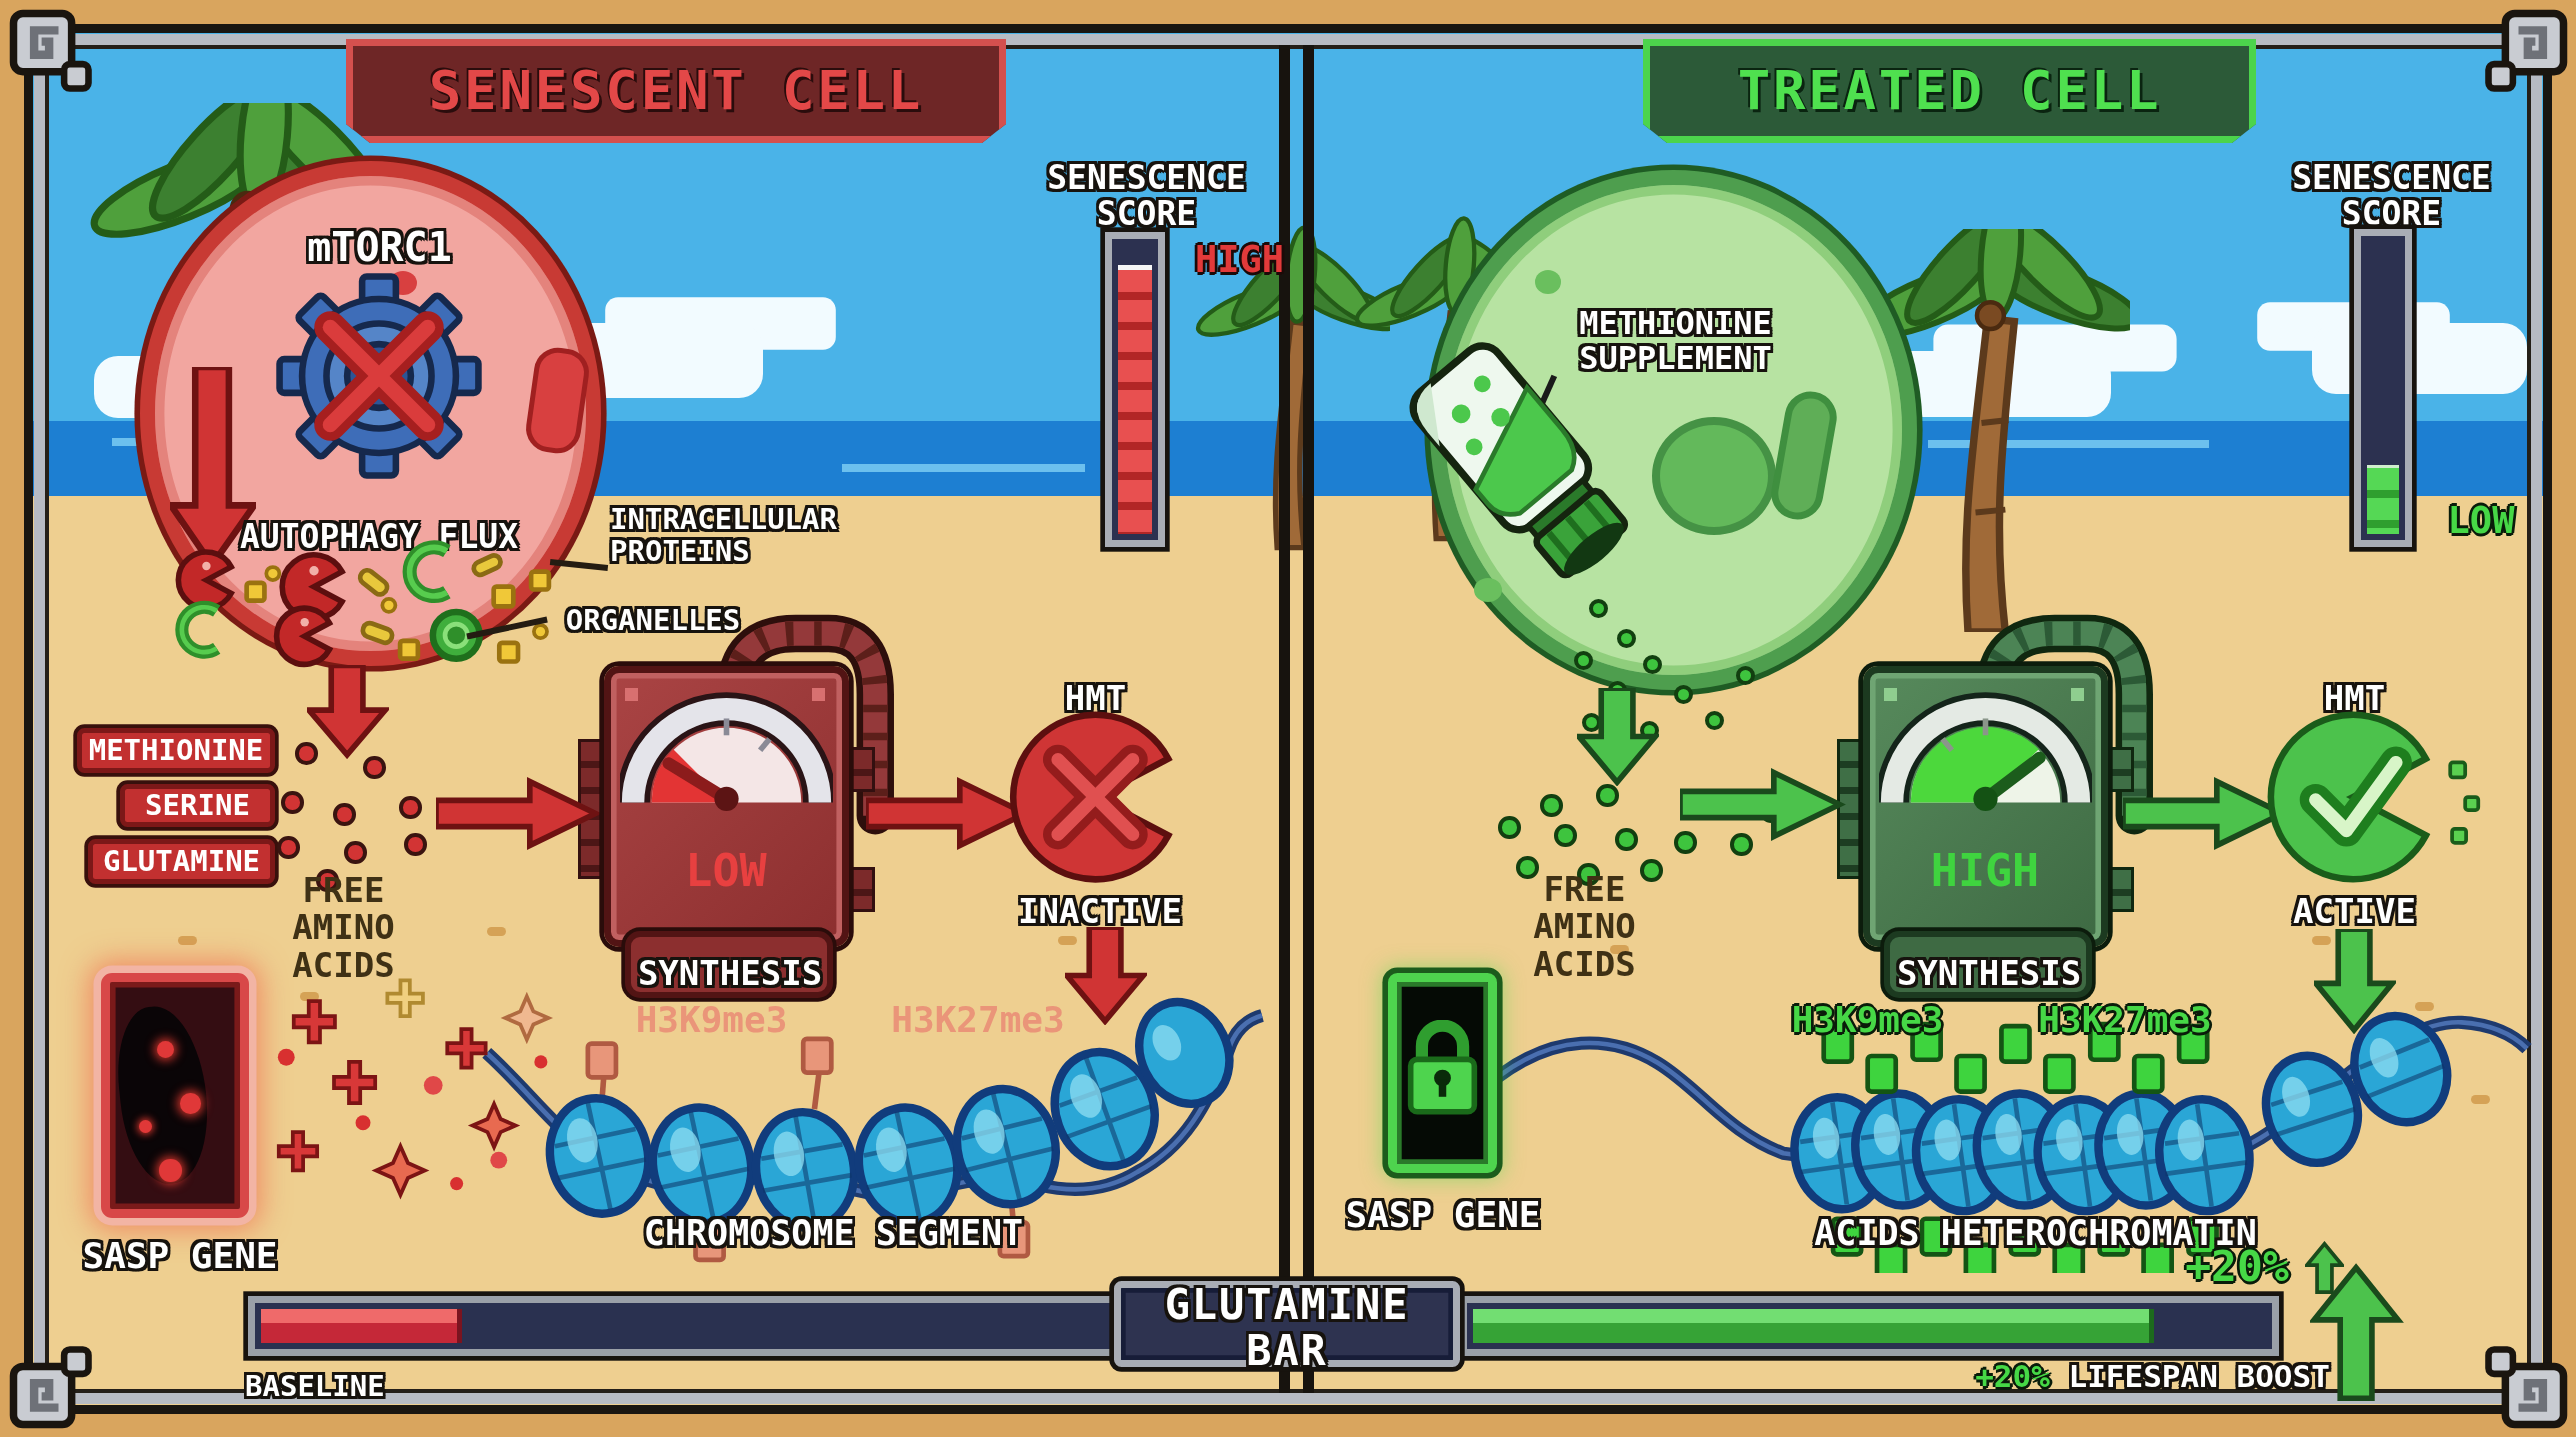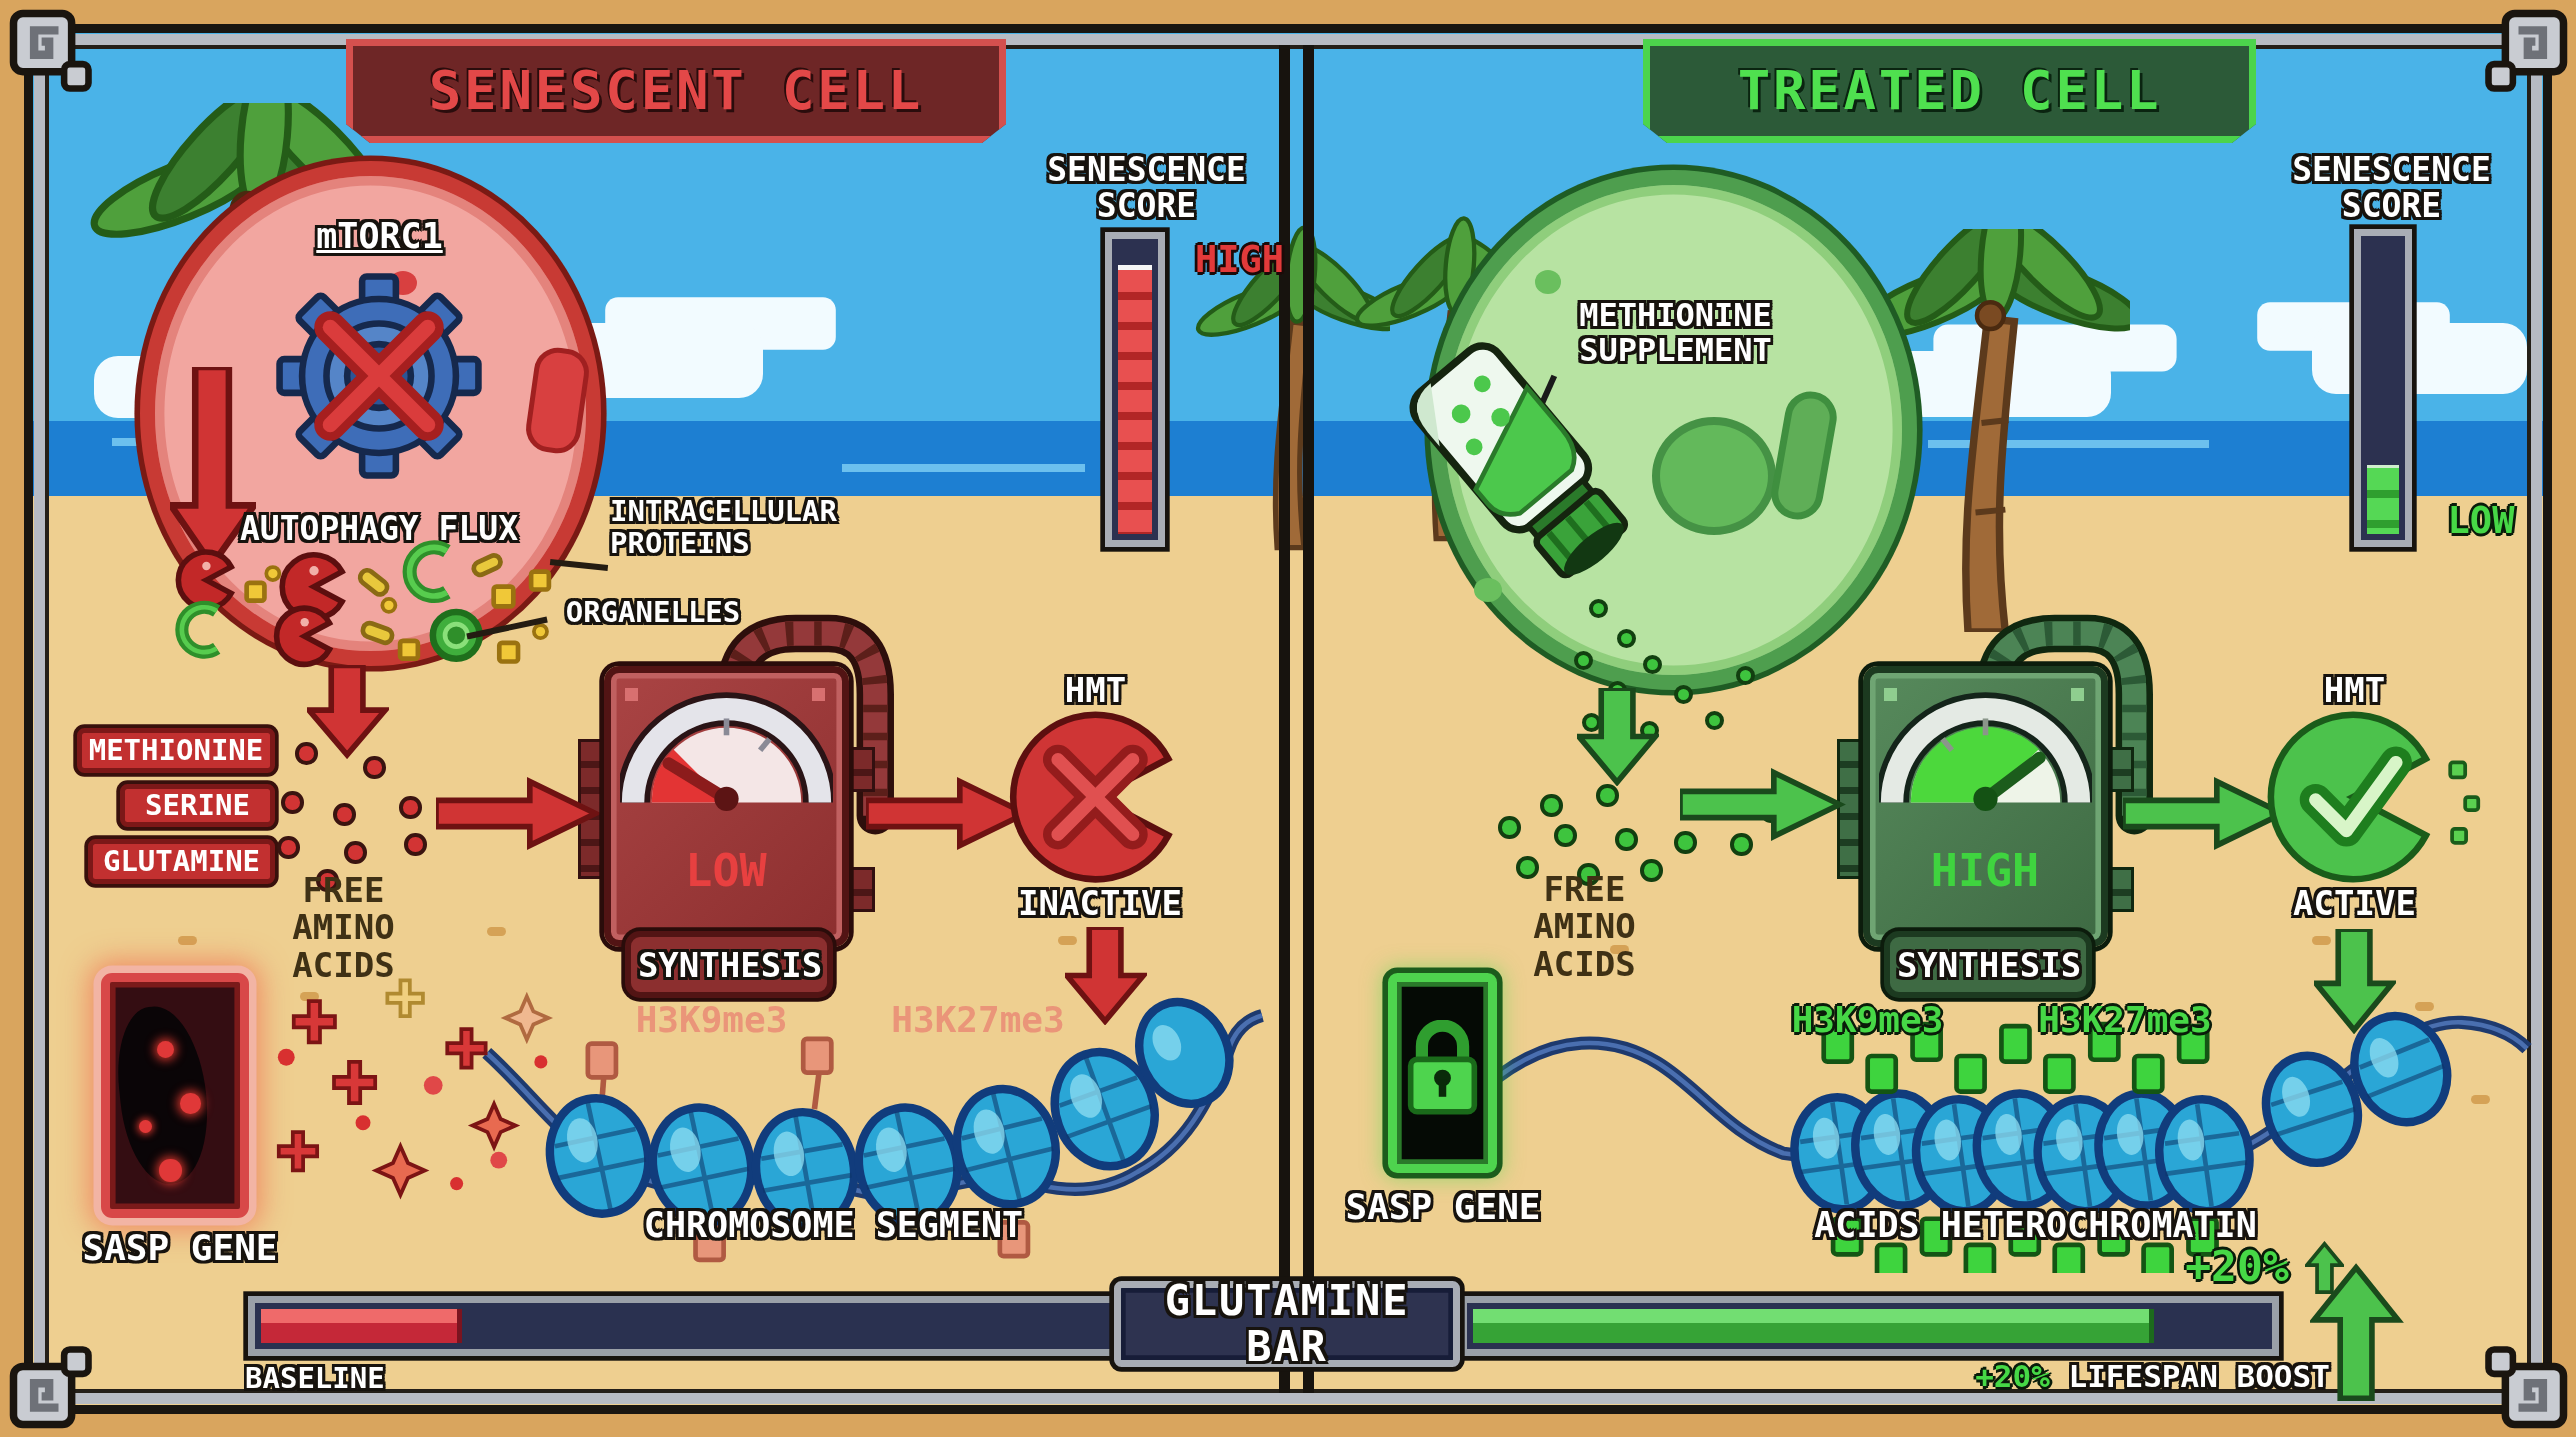--- a/index.html
+++ b/index.html
@@ -1,20 +1,20 @@
 <!DOCTYPE html>
 <html style="font-size:15px"><head>
 <meta charset="utf-8">
 <style>
   html,body{margin:0;padding:0;background:#c99a55;}
   #stage{position:relative;width:2576px;height:1438px;overflow:hidden;background:#d9a55e;
          font-family:"DejaVu Sans Mono",monospace;}
   .a{position:absolute;}
   .t{font-family:"DejaVu Sans Mono",monospace;font-weight:bold;text-align:center;line-height:1.1;}
-  .ow{color:#ffffff;text-shadow:2.8px 0 0 #17130e,-2.8px 0 0 #17130e,0 2.8px 0 #17130e,0 -2.8px 0 #17130e,2.8px 2.8px 0 #17130e,-2.8px -2.8px 0 #17130e,2.8px -2.8px 0 #17130e,-2.8px 2.8px 0 #17130e;}
+  .ow{color:#ffffff;text-shadow:2.8px 0 0 #17130e,-2.8px 0 0 #17130e,0 2.8px 0 #17130e,0 -2.8px 0 #17130e,2.8px 2.8px 0 #17130e,-2.8px -2.8px 0 #17130e,2.8px -2.8px 0 #17130e,-2.8px 2.8px 0 #17130e;margin-top:8px;}
   .orr{color:#e23a3a;text-shadow:2.8px 0 0 #1c0a08,-2.8px 0 0 #1c0a08,0 2.8px 0 #1c0a08,0 -2.8px 0 #1c0a08,1.9px 1.9px 0 #1c0a08,-1.9px -1.9px 0 #1c0a08;}
   .ogr{color:#46d846;text-shadow:2.8px 0 0 #0a1c0a,-2.8px 0 0 #0a1c0a,0 2.8px 0 #0a1c0a,0 -2.8px 0 #0a1c0a,1.9px 1.9px 0 #0a1c0a,-1.9px -1.9px 0 #0a1c0a;}
   .od{color:#3f3115;}
   .osal{color:#ea9579;}
   .banner{display:flex;align-items:center;justify-content:center;font-weight:bold;letter-spacing:2.8px;font-size:54px;
           clip-path:polygon(0 0,100% 0,100% calc(100% - 19px),calc(100% - 24px) 100%,24px 100%,0 calc(100% - 19px));}
   .scorebar{border:7.5px solid #a9adb5;box-shadow:0 0 0 4.7px #17130e;background:#2c3150;box-sizing:border-box;}
   .fillred{position:absolute;left:5.6px;right:5.6px;bottom:5.6px;border-top:5.6px solid #f5f5f5;
            background:repeating-linear-gradient(180deg,#e85050 0px 22.5px,#b22626 22.5px 30px);}
   .fillgrn{position:absolute;left:5.6px;right:5.6px;bottom:5.6px;border-top:3.7px solid #cfeecd;
@@ -151,21 +151,21 @@
     <div>SCORE</div>
   </div>
   <div class="a scorebar" style="left:2354px;top:229px;width:58px;height:318px;z-index:15;">
     <div class="fillgrn" style="height: 22%;"></div>
   </div>
   <div class="a t ogr" style="left:2420px;top:501px;width:122px;font-size:37px;z-index:15;">LOW</div>
 
   <div class="a" style="left:140px;top:161px;width:461px;height:505px;border-radius:50%;background:#f2a6a0;border:15px solid #c83a34;box-shadow:0 0 0 5.6px #7a1a14, inset 0 0 0 9.4px #e4837c;box-sizing:border-box;z-index:10;"></div>
   <div class="a" style="left:530px;top:348px;width:45px;height:95px;border-radius:24px;background:#d84040;border:5.6px solid #a02020;transform:rotate(8deg);z-index:11;"></div>
   <div class="a" style="left:389px;top:271px;width:28px;height:24px;border-radius:50%;background:#d84040;z-index:11;"></div>
-  <div class="a t ow" style="left:300px;top:217px;width:159px;font-size:35px;z-index:12;text-decoration:underline;">mTORC1</div>
+  <div class="a t ow" style="left:300px;top:217px;width:159px;font-size:40px;z-index:12;">mTORC1</div>
   <svg class="a" style="left:273px;top:270px;z-index:12;" width="212" height="212" viewBox="0 0 226 226">
     <g transform="translate(113,113)" stroke="#16294d" stroke-width="7">
       <g fill="#3e6db8">
         <rect x="-18" y="-106" width="36" height="34" rx="5"></rect>
           <rect x="-18" y="72" width="36" height="34" rx="5"></rect>
         <rect x="-106" y="-18" width="34" height="36" rx="5"></rect>
           <rect x="72" y="-18" width="34" height="36" rx="5"></rect>
         <rect x="-18" y="-106" width="36" height="34" rx="5" transform="rotate(45)"></rect>
           <rect x="-18" y="72" width="36" height="34" rx="5" transform="rotate(45)"></rect>
         <rect x="-106" y="-18" width="34" height="36" rx="5" transform="rotate(45)"></rect>

